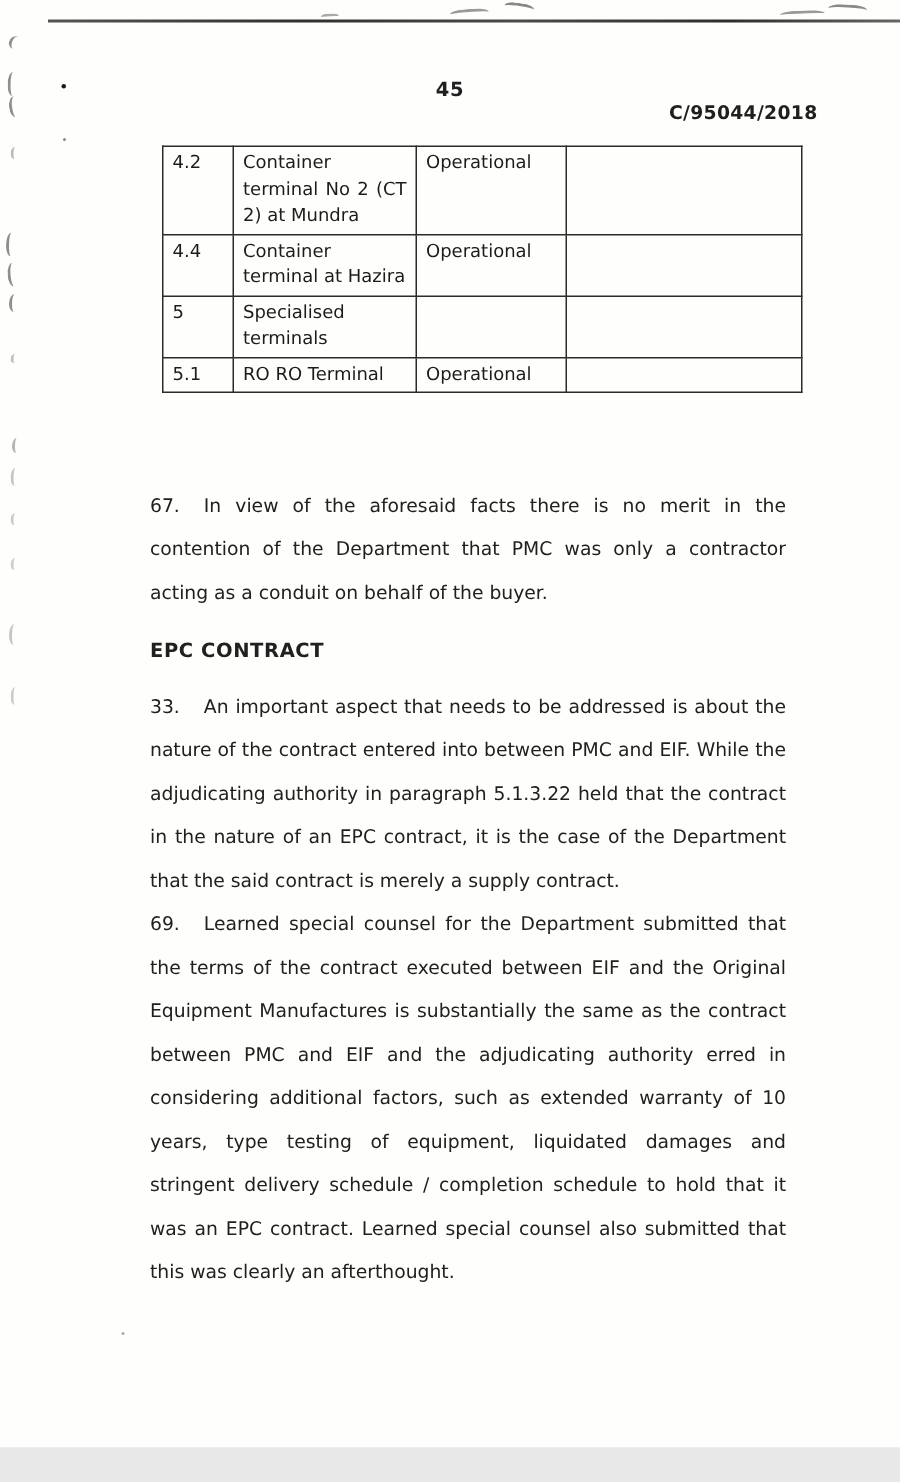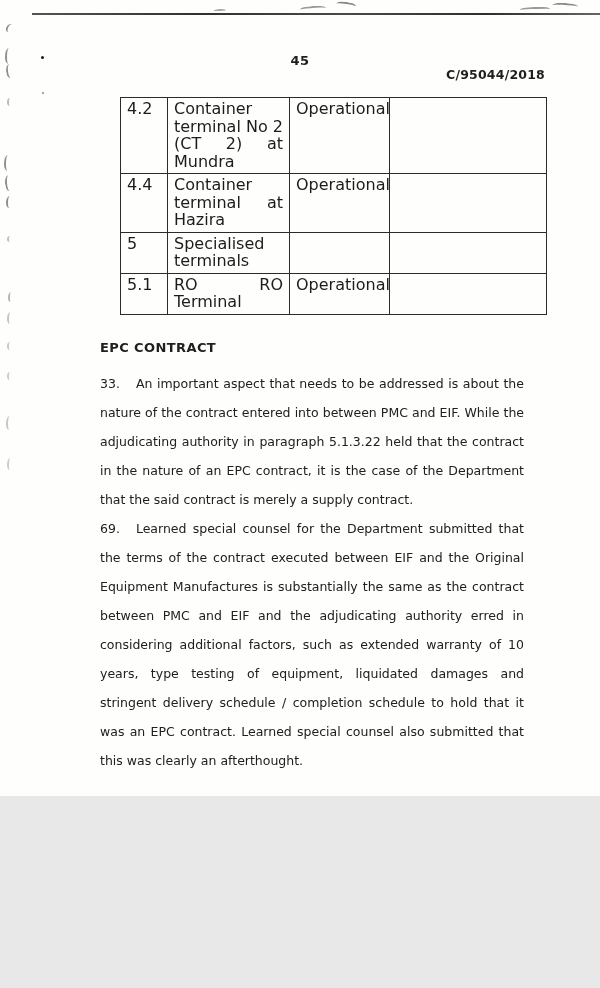--- a/index.html
+++ b/index.html
@@ -1,18 +1,18 @@
 <!DOCTYPE html>
 <html><head>
 <meta charset="utf-8">
 <style>
   html,body{margin:0;padding:0;background:#e8e8e8;}
   .page{
     position:relative;
-    width:600px;height:796px;
+    width:600px;height:965px;
     background:#fefefd;
     font-family:"DejaVu Sans", sans-serif;
     color:#1f1f1f;
     overflow:hidden;
     margin:0 auto;
   }
   
   .scan-topline{
     position:absolute;top:13px;left:32px;width:568px;height:2px;
     background:linear-gradient(90deg,#555 0%,#303030 30%,#4a4a4a 55%,#2e2e2e 80%,#666 100%);
@@ -24,23 +24,23 @@
   .page-num{
     position:absolute;top:53px;left:0;width:100%;
     text-align:center;font-weight:bold;font-size:13px;letter-spacing:.5px;
   }
   .case-num{
     position:absolute;top:67px;right:55px;
     font-weight:bold;font-size:12.5px;letter-spacing:.2px;
   }
   
   table.report{
-    position:absolute;left:120px;top:97px;width:426px;
+    position:absolute;left:108px;top:97px;width:426px;
     border-collapse:collapse;table-layout:fixed;
-    font-size:16px;line-height:17.5px;color:#1c1c1c;border-radius:13px;
+    font-size:12px;line-height:17.5px;color:#1c1c1c;border-radius:13px;
   }
   table.report td{
     border:1.4px solid #2b2b2b;
     padding:2px 6px 3px 6px;
     vertical-align:top;
     overflow:hidden;
   }
   td.c-desc,td.c-remarks{text-align:justify;}
   
   .body-text{
@@ -118,20 +118,21 @@
       <tr>
         <td class="c-sno">5.1</td>
         <td class="c-desc">RO RO Terminal</td>
         <td class="c-status">Operational</td>
         <td class="c-remarks"></td>
       </tr>
     </tbody>
   </table>
 
   <div class="body-text">
+    <p><span class="pnum">67.</span><span>In view of the aforesaid facts there is no merit in the contention of the Department that PMC was only a contractor acting as a conduit on behalf of the buyer.</span></p>
 
     <div class="section-heading">EPC CONTRACT</div>
 
     <p><span class="pnum">33.</span><span>An important aspect that needs to be addressed is about the nature of the contract entered into between PMC and EIF. While the adjudicating authority in paragraph 5.1.3.22 held that the contract in the nature of an EPC contract, it is the case of the Department that the said contract is merely a supply contract.</span></p>
 
     <p><span class="pnum">69.</span><span>Learned special counsel for the Department submitted that the terms of the contract executed between EIF and the Original Equipment Manufactures is substantially the same as the contract between PMC and EIF and the adjudicating authority erred in considering additional factors, such as extended warranty of 10 years, type testing of equipment, liquidated damages and stringent delivery schedule / completion schedule to hold that it was an EPC contract. Learned special counsel also submitted that this was clearly an afterthought.</span></p>
   </div>
 
 </div>
 

